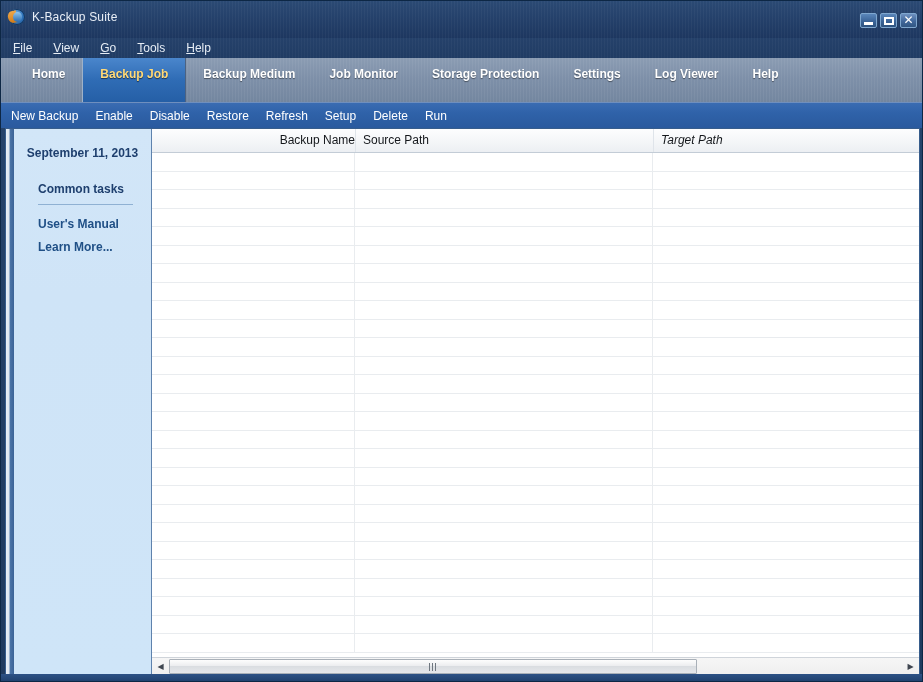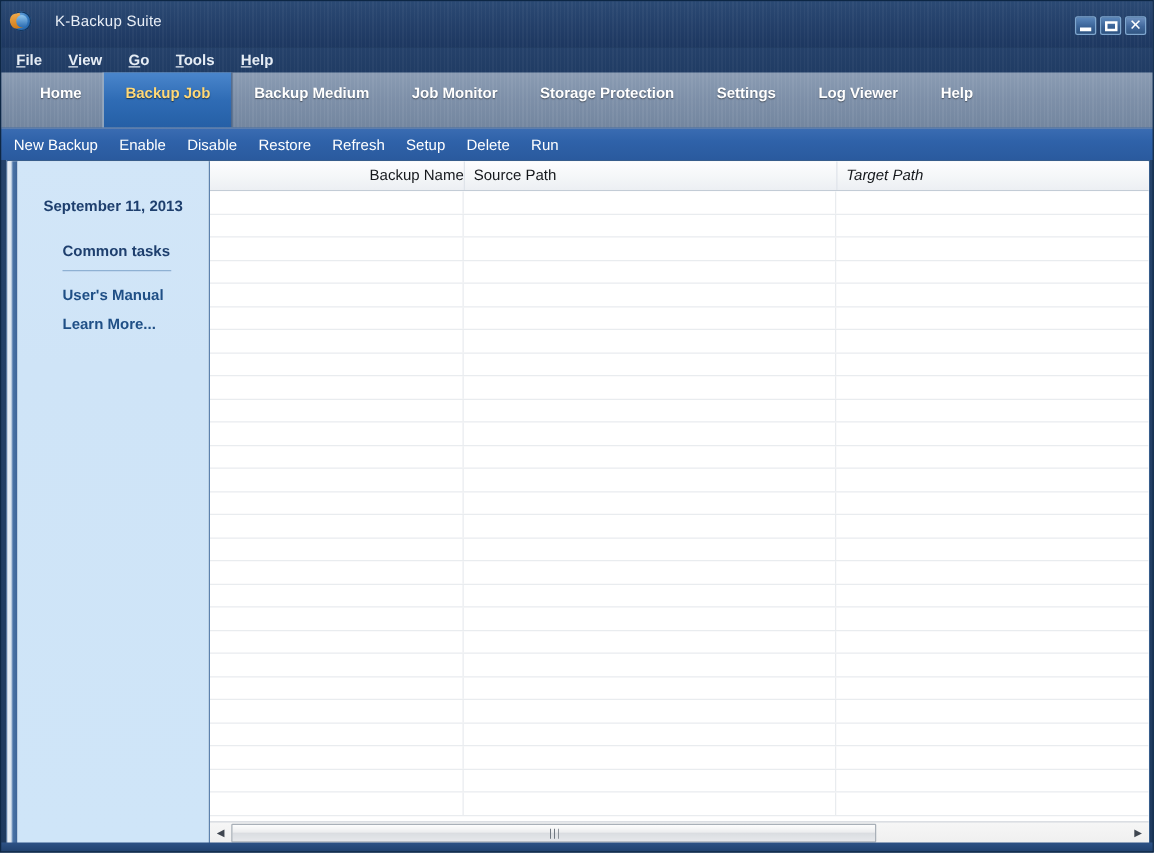--- a/index.html
+++ b/index.html
@@ -35,21 +35,21 @@
     background:
       repeating-linear-gradient(90deg, rgba(255,255,255,0.035) 0px, rgba(255,255,255,0.035) 1px, rgba(0,0,0,0) 1px, rgba(0,0,0,0) 3px),
       linear-gradient(180deg,#2b4a74 0%,#24406a 48%,#1d3760 100%);
     border-bottom: 1px solid #16304f;
   }
   #titlebar-inner {
     position: absolute;
     left: 8px; top: 8px;
     display: flex;
     align-items: center;
-    gap: 19px;
+    gap: 7px;
   }
   .app-icon {
     width: 16px; height: 16px;
     position: relative;
     border-radius: 50%;
     background: radial-gradient(circle at 35% 32%, #7fb8e8 0%, #2f74bb 55%, #1b4d86 100%);
     box-shadow: inset 0 0 0 1px #14365e;
     flex: 0 0 auto;
   }
   .app-icon::before {
@@ -133,21 +133,20 @@
     padding-left: 12px;
     box-sizing: border-box;
   }
   .menu-item {
     color: #e6edf5;
     font-size: 12px;
     padding: 0 11px 0 0;
     margin-right: 10px;
     cursor: default;
     white-space: nowrap;
-    font-weight: bold;
   }
   .menu-item u { text-decoration: underline; }
 
   
   #tabstrip {
     position: absolute;
     left: 0; top: 57px;
     width: 923px;
     height: 44px;
     background:
@@ -214,26 +213,26 @@
 
   
   #left-rail {
     width: 8px;
     flex: 0 0 auto;
     background: linear-gradient(90deg,#e9eff6 0%,#dce6f0 35%,#4a73a6 55%,#3c6396 100%);
   }
 
   
   #sidebar {
-    width: 154px;
+    width: 138px;
     flex: 0 0 auto;
     box-sizing: border-box;
     background: linear-gradient(180deg,#d2e6f8 0%,#cfe4f7 30%,#cfe5f8 100%);
     border-right: 1px solid #5e82ad;
-    padding: 16px;
+    padding: 4px;
     position: relative;
   }
   #sidebar-date {
     text-align: center;
     color: #1e3f6e;
     font-size: 12px;
     font-weight: bold;
     padding-top: 13px;
   }
   #common-tasks-title {

